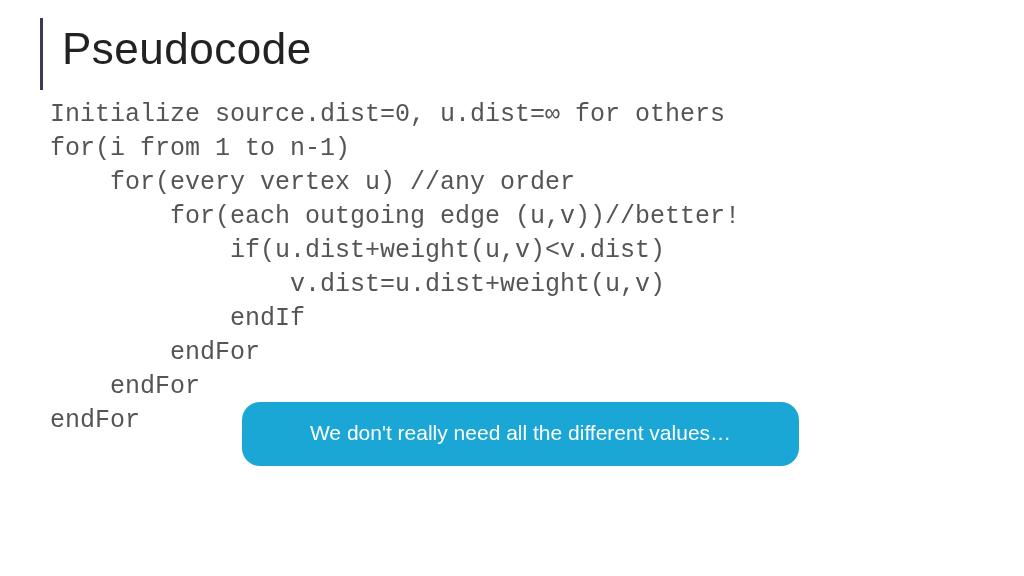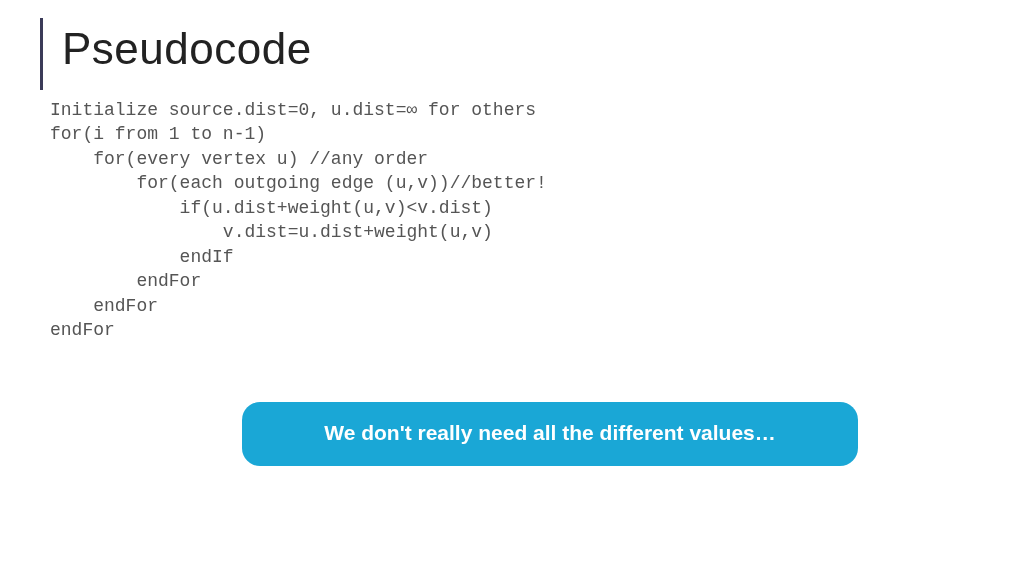--- a/index.html
+++ b/index.html
@@ -21,39 +21,38 @@
   .title {
     font-size: 44px;
     font-weight: 400;
     color: #222;
     margin-left: 14px;
     margin-bottom: 24px;
     letter-spacing: 0.5px;
   }
   .code {
     font-family: "Courier New", Courier, monospace;
-    font-size: 18px;
+    font-size: 25px;
     line-height: 1.36;
     color: #555;
     white-space: pre;
     margin-left: 2px;
   }
   .callout {
     position: absolute;
     left: 242px;
     top: 402px;
-    width: 616px;
+    width: 557px;
     background: #1aa7d6;
     border-radius: 18px;
     padding: 16px 20px 18px 20px;
     color: #fff;
     text-align: center;
     font-size: 21px;
     line-height: 1.45;
-    font-weight: bold;
   }
 </style>
 </head>
 <body>
 
 <div class="slide">
   <div class="accent-bar"></div>
   <h1 class="title">Pseudocode</h1>
 
   <div class="code"><span>Initialize source.dist=0, u.dist=∞ for others</span>

